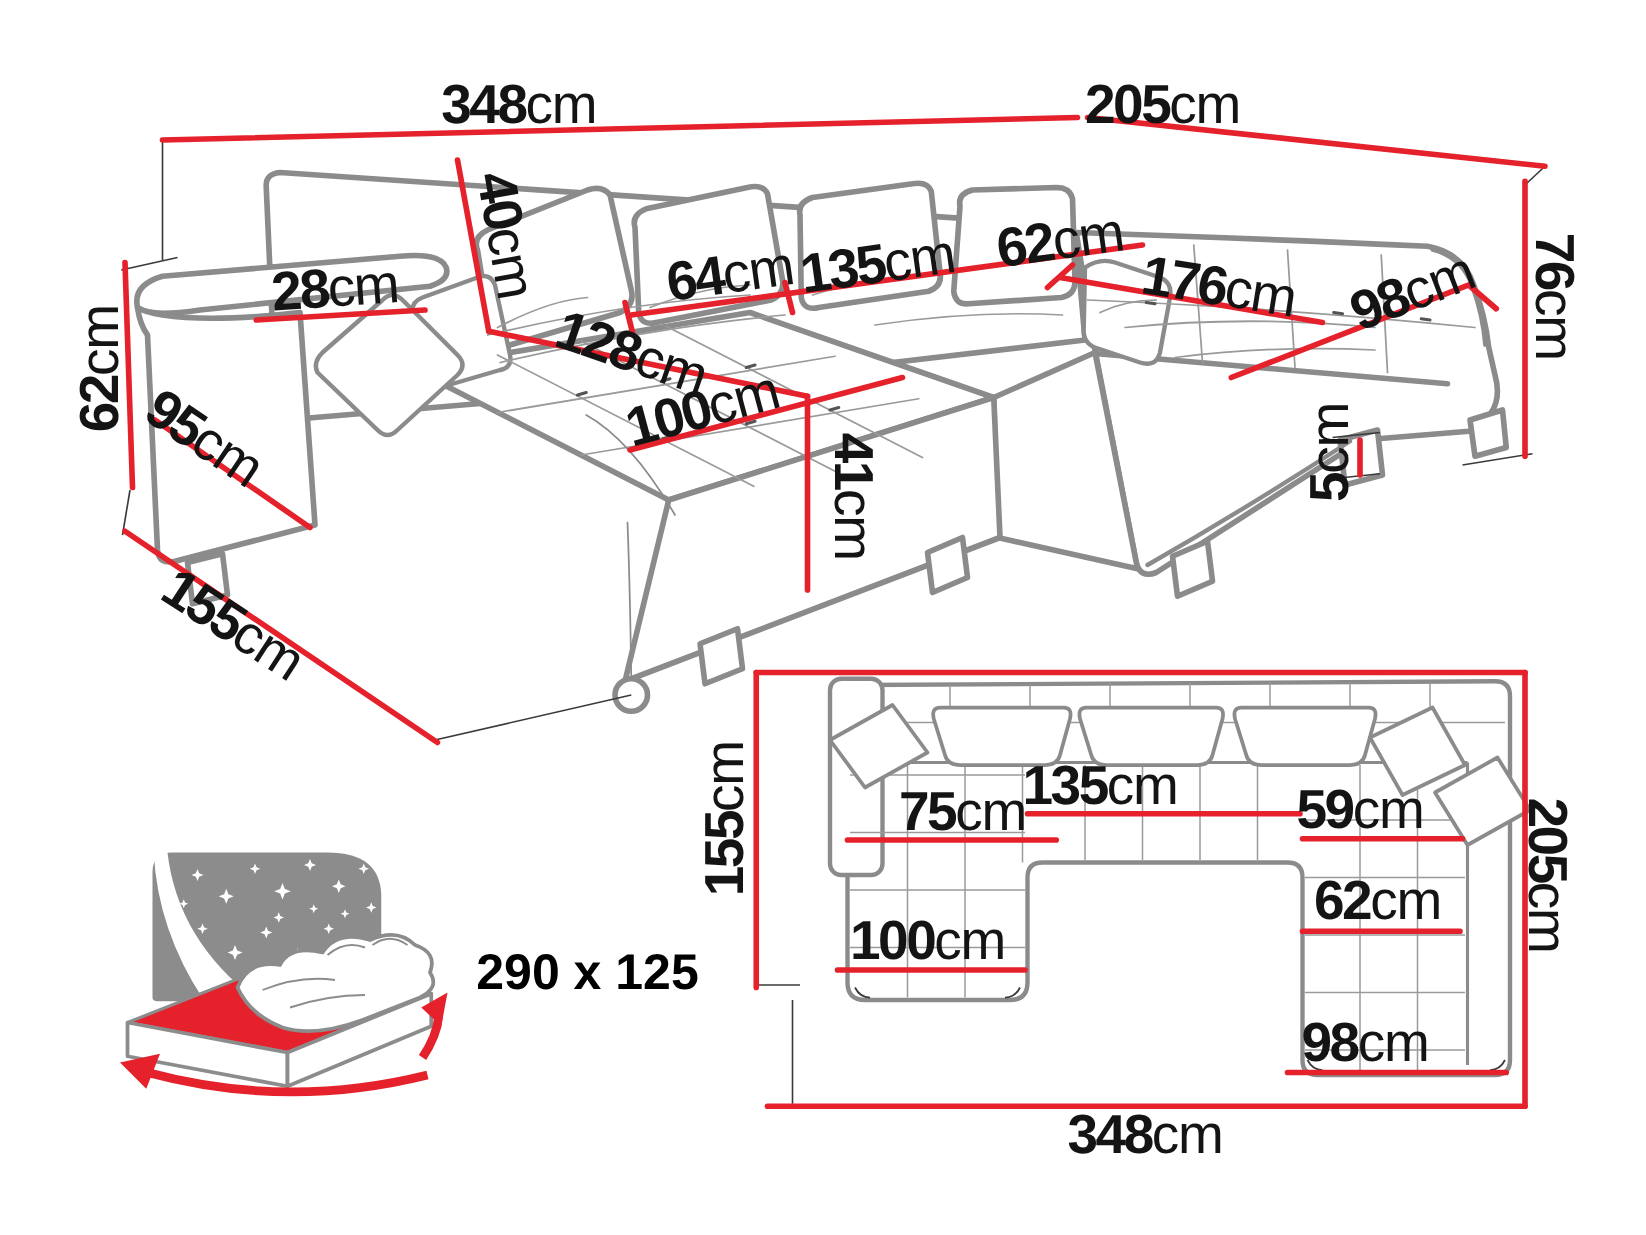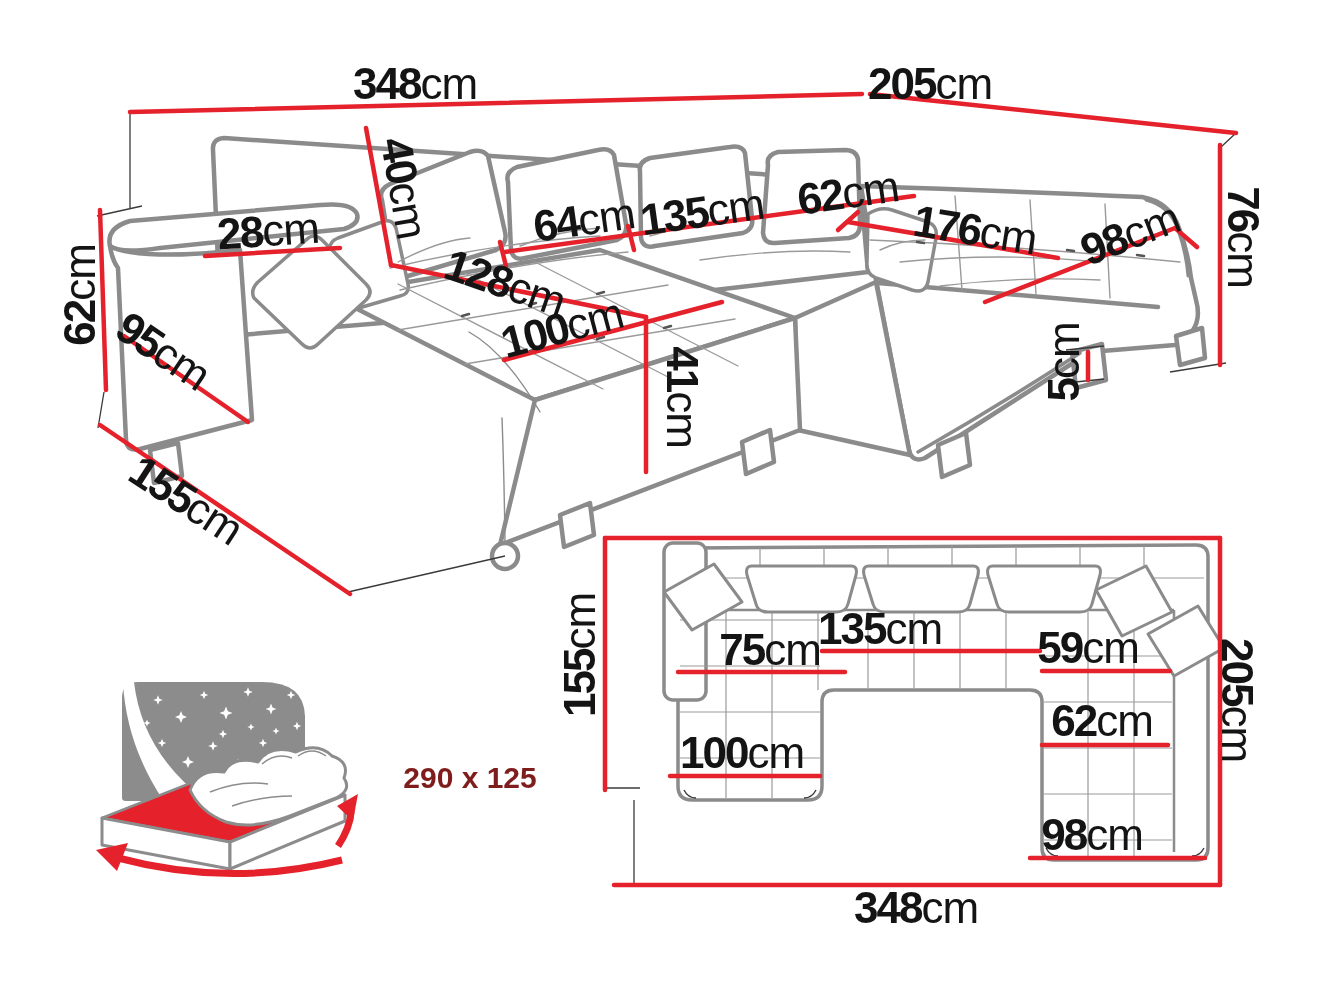--- a/index.html
+++ b/index.html
@@ -9,22 +9,22 @@
   }
   #stage svg{position:absolute;left:0;top:0;}
   .dim{
     position:absolute;white-space:nowrap;color:#141414;
     font-size:44px;font-weight:700;letter-spacing:-2px;line-height:1;
     transform:translate(-50%,-50%) rotate(var(--r,0deg));
     transform-origin:center center;
   }
   .dim .unit{font-weight:400;letter-spacing:-1px;}
   .bed-size{
-    position:absolute;white-space:nowrap;color:#7f1d1d;
-    font-size:30px;font-weight:700;letter-spacing:0px;line-height:1;
+    position:absolute;white-space:nowrap;color:#000000;
+    font-size:40px;font-weight:700;letter-spacing:0px;line-height:1;
     transform:translate(-50%,-50%);
   }
 </style>
 </head>
 <body>
 
 <div id="stage">
 
 <svg width="1317" height="988" viewBox="0 0 1317 988">
 

